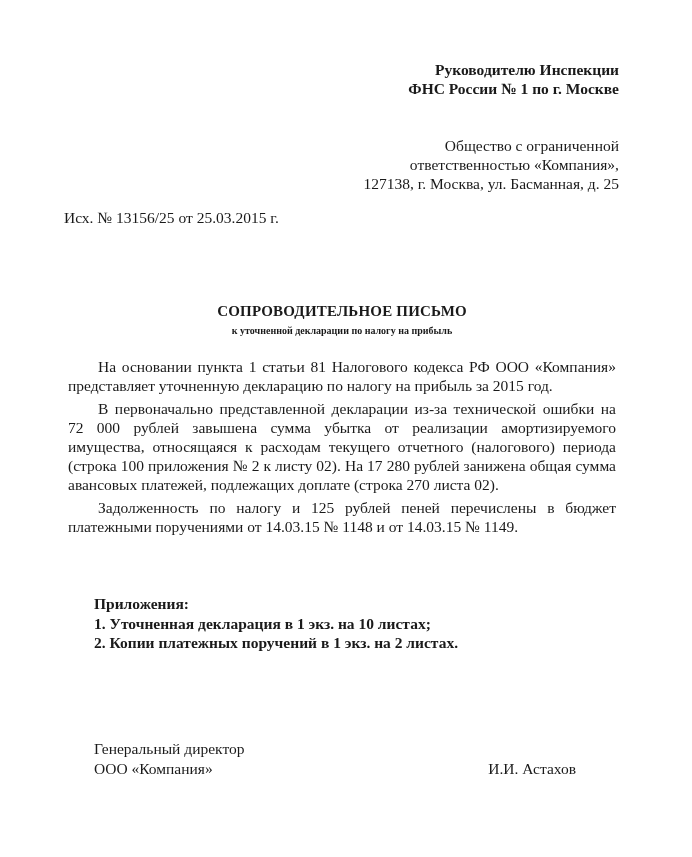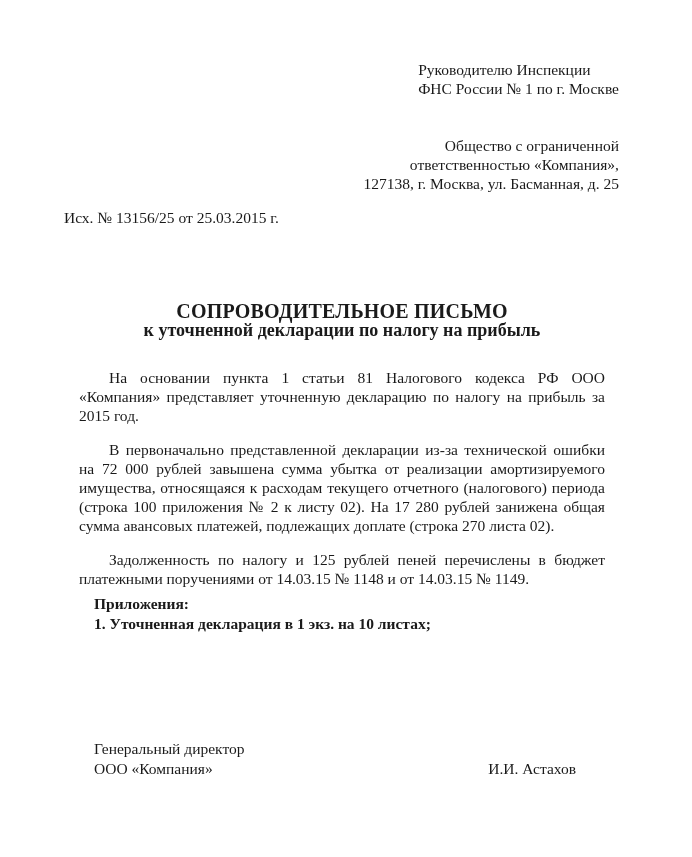--- a/index.html
+++ b/index.html
@@ -13,22 +13,23 @@
     position: relative;
     overflow: hidden;
     font-family: "Liberation Serif", "DejaVu Serif", serif;
     font-size: 15.5px;
     color: #1a1a1a;
   }
   .addressee {
     position: absolute;
     right: 73px;
     top: 60px;
-    text-align: left;
+    text-align: right;
     line-height: 19px;
+    font-weight: bold;
   }
   .sender {
     position: absolute;
     right: 73px;
     top: 136px;
     text-align: right;
     line-height: 19px;
   }
   .outgoing-ref {
     position: absolute;
@@ -39,36 +40,36 @@
   .title-block {
     position: absolute;
     left: 64px;
     width: 556px;
     top: 302px;
     text-align: center;
     font-weight: bold;
     line-height: 19px;
   }
   .title-main {
-    font-size: 20px;
+    font-size: 15px;
     letter-spacing: 0.2px;
   }
   .title-sub {
-    font-size: 18px;
+    font-size: 10px;
   }
   .body-text {
     position: absolute;
     left: 64px;
     width: 556px;
     top: 353px;
     line-height: 19px;
     text-align: justify;
   }
   .body-text p {
-    margin: 15px;
+    margin: 4px;
     text-indent: 30px;
   }
   .attachments {
     position: absolute;
     left: 94px;
     top: 594px;
     line-height: 19.5px;
     font-weight: bold;
   }
   .signature {
@@ -108,20 +109,21 @@
 
 <div class="body-text">
   <p>На основании пункта 1 статьи 81 Налогового кодекса РФ ООО «Компания» представляет уточненную декларацию по налогу на прибыль за 2015 год.</p>
   <p>В первоначально представленной декларации из-за технической ошибки на 72 000 рублей завышена сумма убытка от реализации амортизируемого имущества, относящаяся к расходам текущего отчетного (налогового) периода (строка 100 приложения № 2 к листу 02). На 17 280 рублей занижена общая сумма авансовых платежей, подлежащих доплате (строка 270 листа 02).</p>
   <p>Задолженность по налогу и 125 рублей пеней перечислены в бюджет платежными поручениями от 14.03.15 № 1148 и от 14.03.15 № 1149.</p>
 </div>
 
 <div class="attachments">
   <div>Приложения:</div>
   <div>1. Уточненная декларация в 1 экз. на 10 листах;</div>
+  <div>2. Копии платежных поручений в 1 экз. на 2 листах.</div>
 </div>
 
 <div class="signature">
   <div>Генеральный директор</div>
   <div class="sig-row">
     <span>ООО «Компания»</span>
     <span>И.И. Астахов</span>
   </div>
 </div>
 

